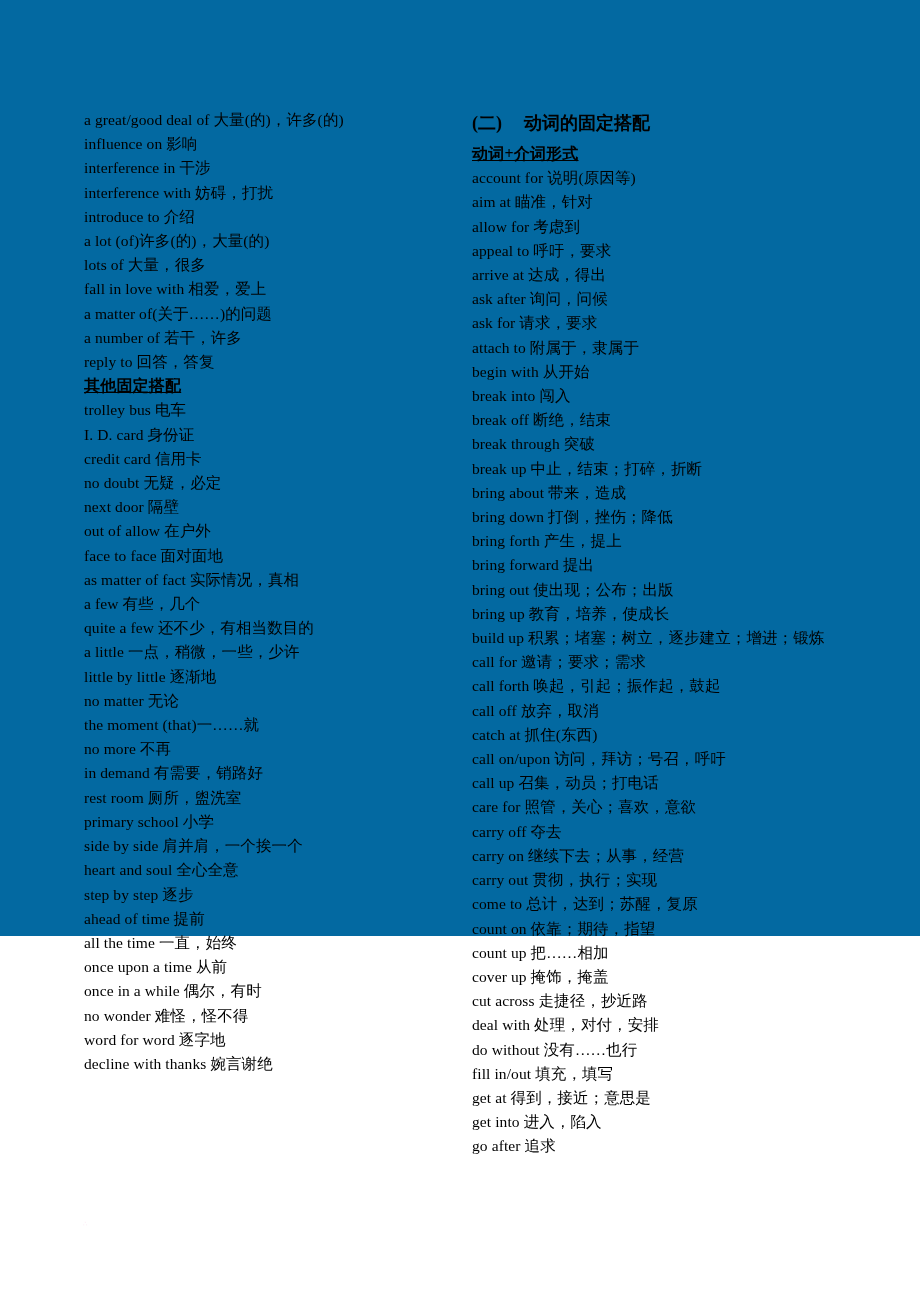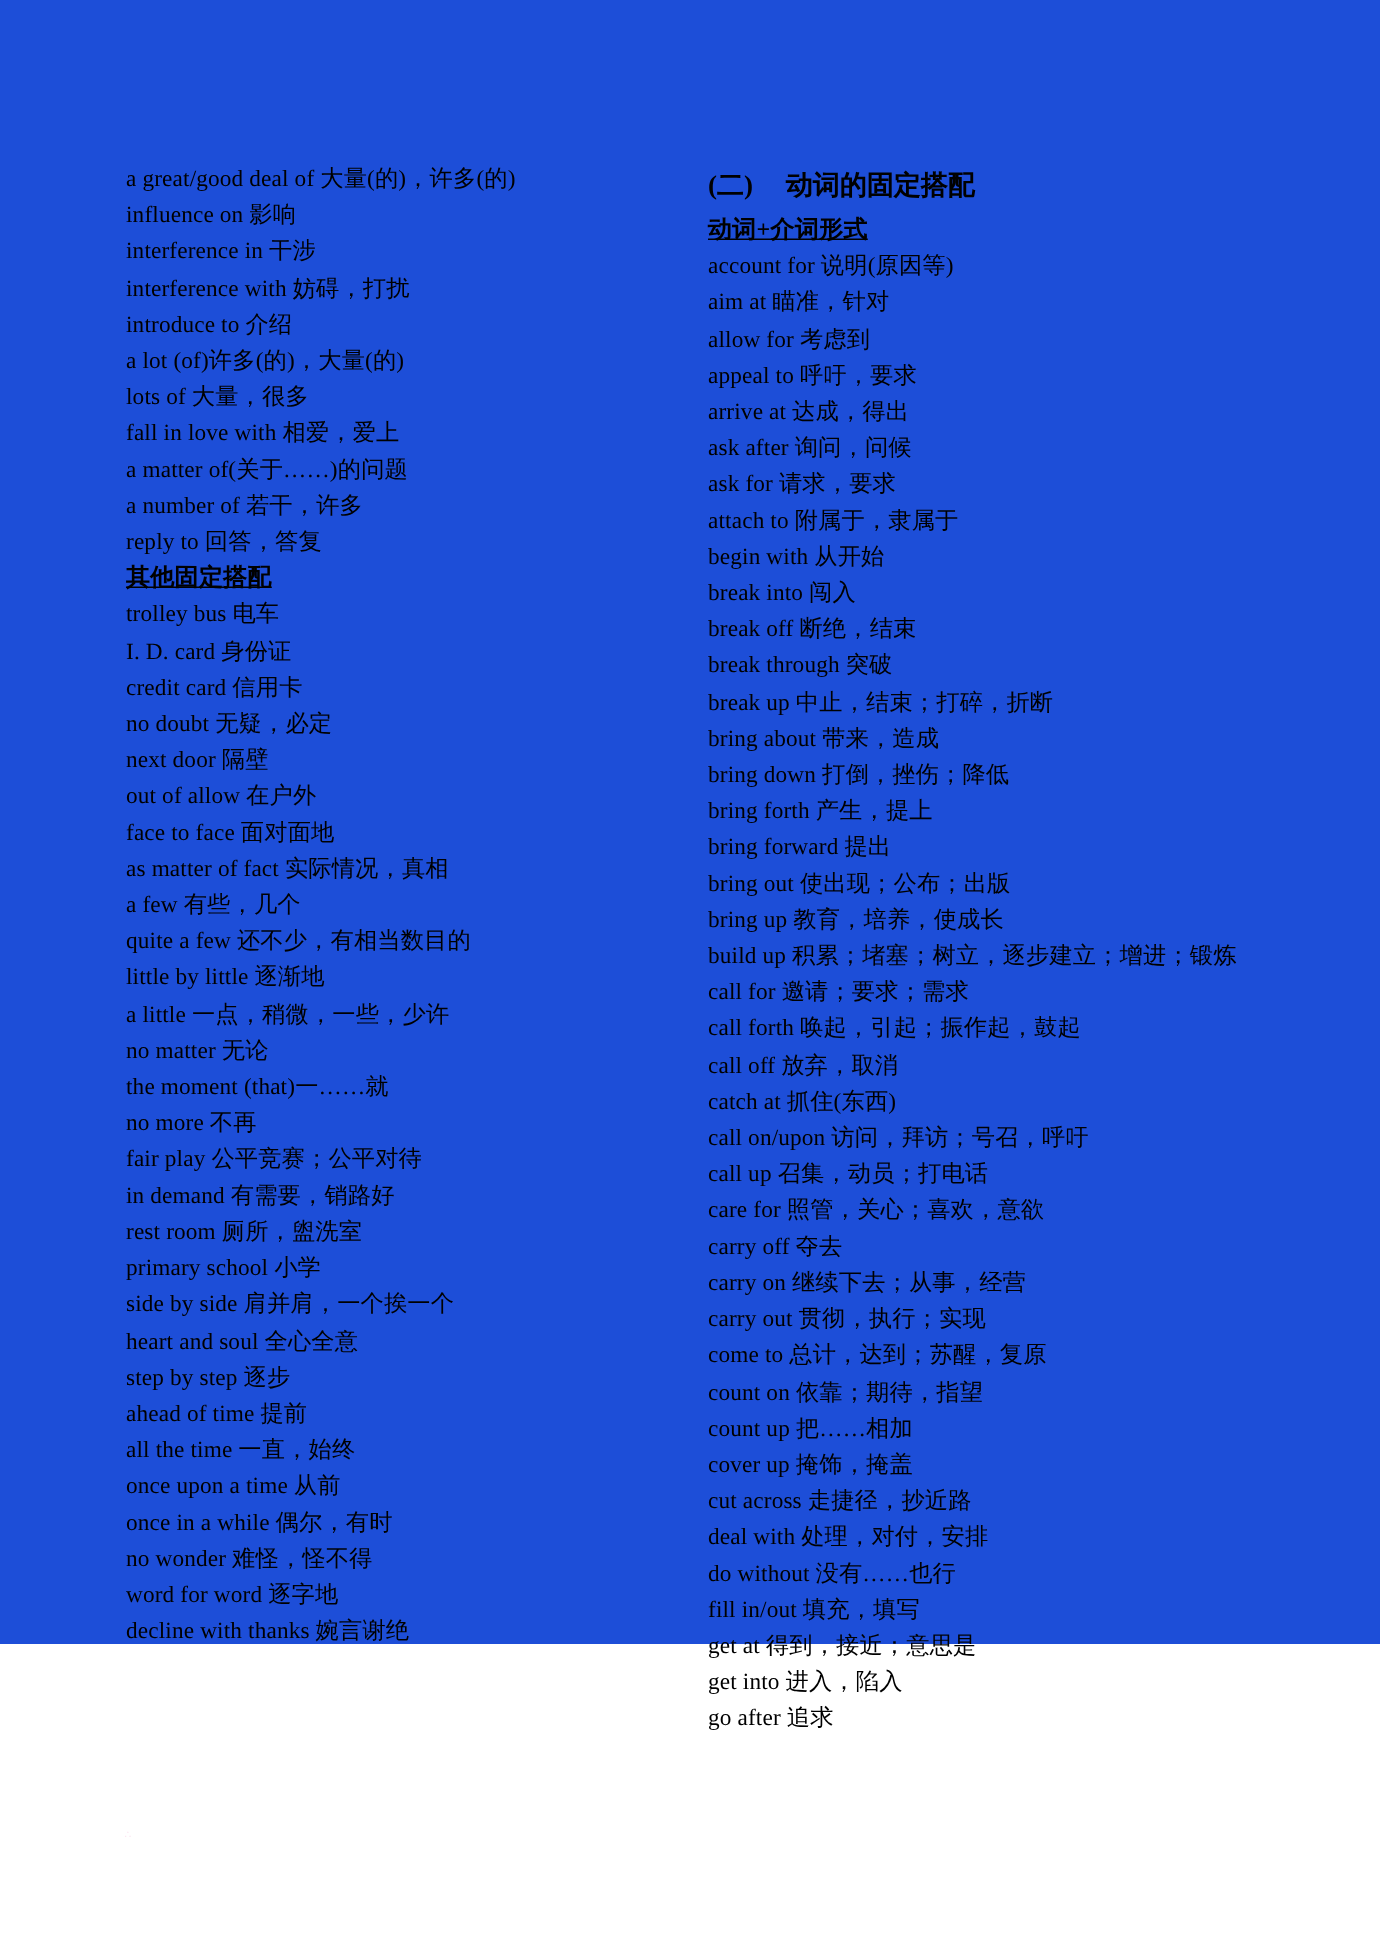--- a/index.html
+++ b/index.html
@@ -12,22 +12,22 @@
     height: 1302px;
     font-family: "Liberation Serif", "DejaVu Serif", serif;
     color: #000000;
     position: relative;
     overflow: hidden;
   }
   .page {
     position: absolute;
     left: 0; top: 0;
     width: 920px;
-    height: 1096px;
-    background: #1d4ed8;
+    height: 936px;
+    background: #0369a1;
   }
   .columns {
     position: absolute;
     left: 0;
     top: 108px;
     width: 920px;
     display: flex;
     flex-direction: row;
     align-items: flex-start;
   }
@@ -118,26 +118,25 @@
         <div class="entry">trolley bus 电车</div>
         <div class="entry">I. D. card 身份证</div>
         <div class="entry">credit card 信用卡</div>
         <div class="entry">no doubt 无疑，必定</div>
         <div class="entry">next door 隔壁</div>
         <div class="entry">out of allow 在户外</div>
         <div class="entry">face to face 面对面地</div>
         <div class="entry">as matter of fact 实际情况，真相</div>
         <div class="entry">a few 有些，几个</div>
         <div class="entry">quite a few 还不少，有相当数目的</div>
+        <div class="entry">a little 一点，稍微，一些，少许</div>
         <div class="entry">little by little 逐渐地</div>
-        <div class="entry">a little 一点，稍微，一些，少许</div>
         <div class="entry">no matter 无论</div>
         <div class="entry">the moment (that)一……就</div>
         <div class="entry">no more 不再</div>
-        <div class="entry">fair play 公平竞赛；公平对待</div>
         <div class="entry">in demand 有需要，销路好</div>
         <div class="entry">rest room 厕所，盥洗室</div>
         <div class="entry">primary school 小学</div>
         <div class="entry">side by side 肩并肩，一个挨一个</div>
         <div class="entry">heart and soul 全心全意</div>
         <div class="entry">step by step 逐步</div>
         <div class="entry">ahead of time 提前</div>
         <div class="entry">all the time 一直，始终</div>
         <div class="entry">once upon a time 从前</div>
         <div class="entry">once in a while 偶尔，有时</div>

